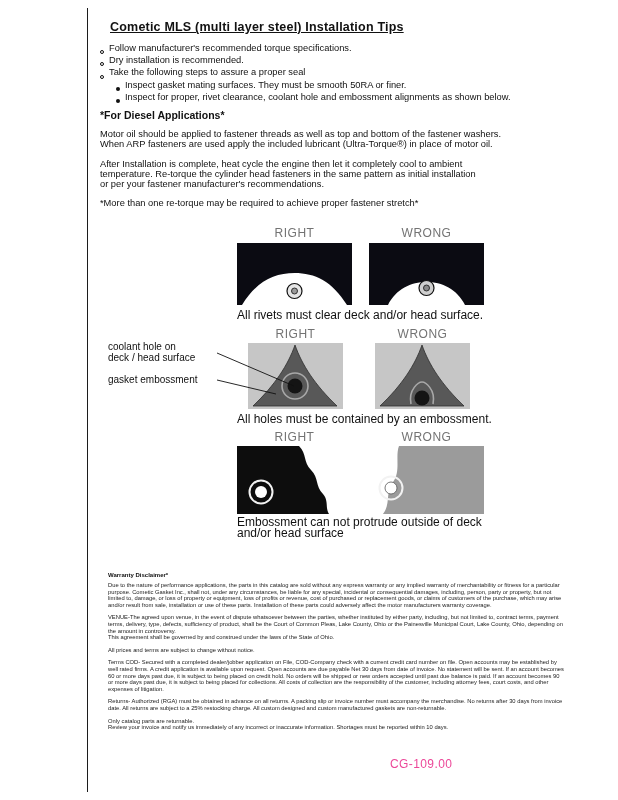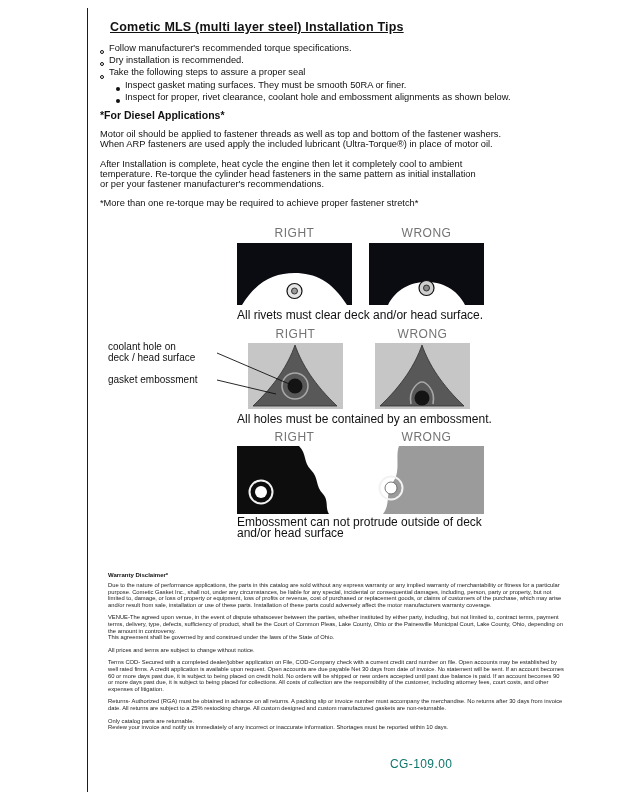--- a/index.html
+++ b/index.html
@@ -18,21 +18,21 @@
   .para2{margin-top:10px}
   .note{margin-top:9px}
   .fig-h{position:absolute;font-size:12px;letter-spacing:.5px;text-align:center;color:#737373}
   .fig{position:absolute}
   .fig-cap{position:absolute;font-size:12px;line-height:11px;color:#111;white-space:pre-line}
   .callout{position:absolute;font-size:10px;line-height:11px;text-align:left;white-space:pre-line}
   .leaders{position:absolute;pointer-events:none;z-index:3}
   .warranty{position:absolute;left:108px;top:572px;width:458px}
   .warranty .w-h{font-size:6px;font-weight:bold;margin:0 0 4px;color:#111}
   .warranty p{font-size:5.8px;line-height:6.6px;margin:0 0 6px;color:#222;white-space:pre-line}
-  .footer-code{position:absolute;left:390px;top:757px;font-size:12px;letter-spacing:.4px;color:#0f766e}
+  .footer-code{position:absolute;left:390px;top:757px;font-size:12px;letter-spacing:.4px;color:#ec4899}
 </style>
 </head>
 <body>
 
 <div class="page">
 
   <div class="left-rule"></div>
 
   <div class="title">Cometic MLS (multi layer steel) Installation Tips</div>
 

